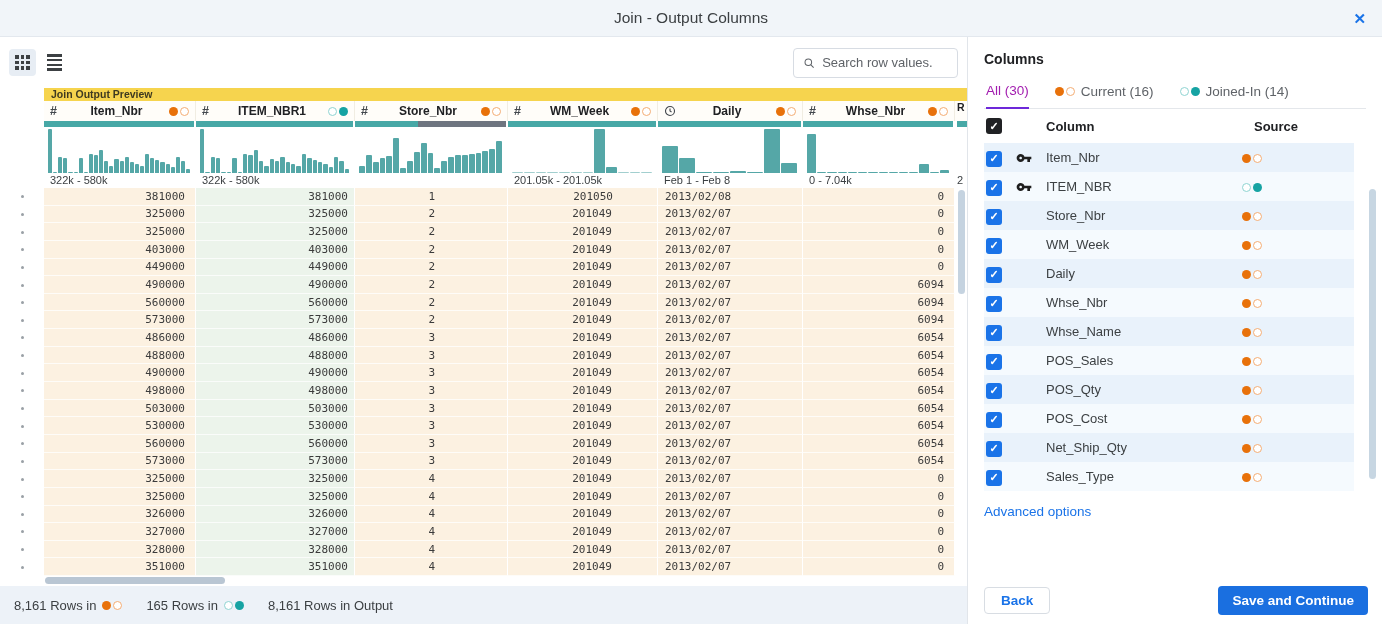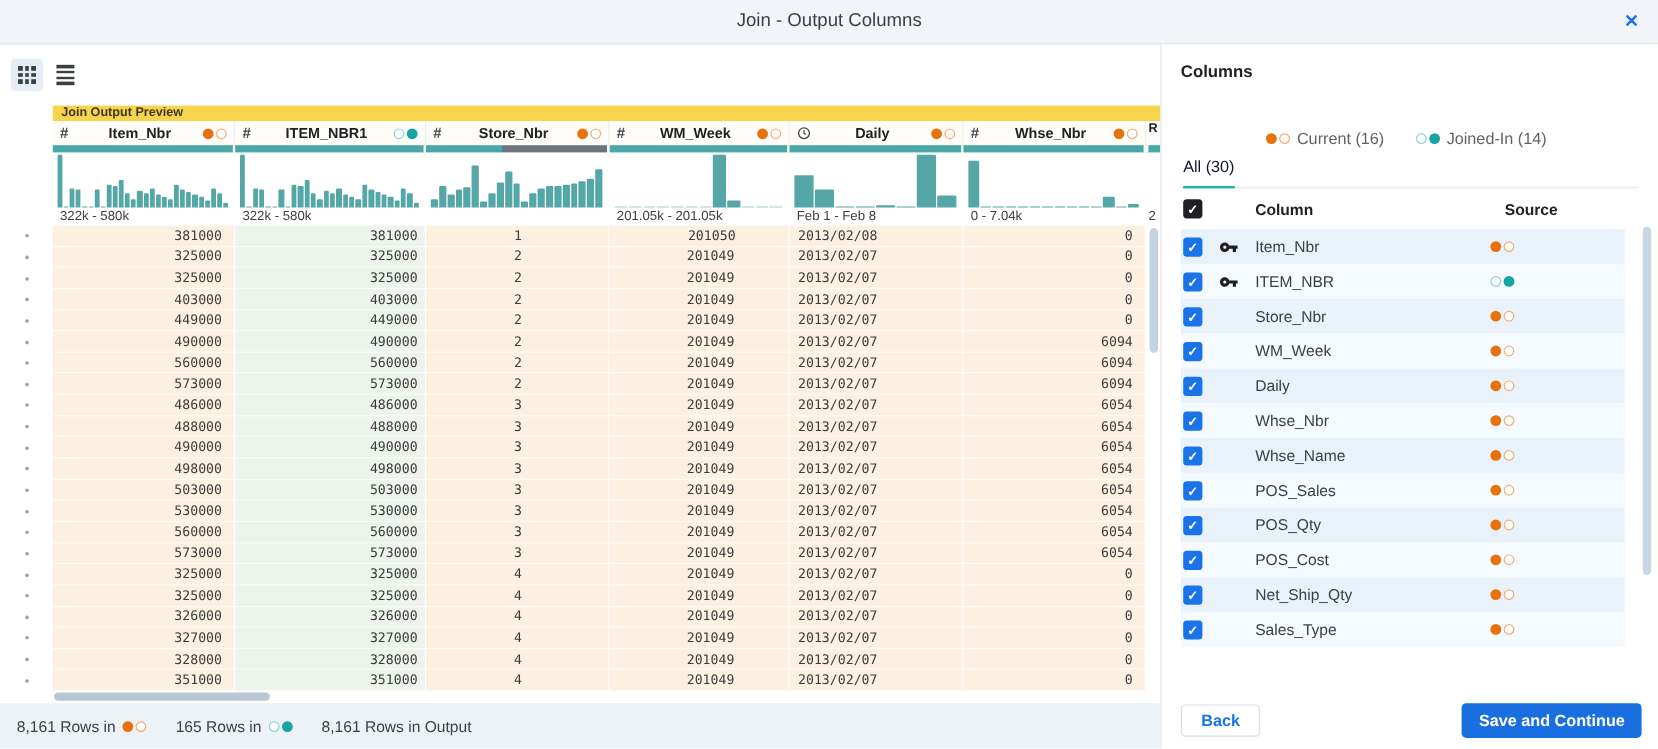--- a/index.html
+++ b/index.html
@@ -83,21 +83,21 @@
 
   
   .panel-title { font-size:14px; font-weight:700; color:#202124; margin-bottom:11px; }
   .panel-search { height:34px; border:1px solid #ccd3dc; border-radius:4px; display:flex; align-items:center;
     gap:8px; padding:0 10px; background:#fff; }
   .panel-search input { border:none; outline:none; width:100%; font-size:13px; color:#3c4043;
     font-family:"Liberation Sans",sans-serif; background:transparent; }
   .panel-search input::placeholder { color:#5f6368; }
   .tabs { display:flex; gap:26px; margin-top:16px; border-bottom:1px solid #e4e7eb; padding:0 2px; }
   .tab { font-size:13.5px; color:#5f6368; padding-bottom:9px; display:inline-flex; align-items:center; gap:6px; cursor:pointer; }
-  .tab.active { color:#0f172a; border-bottom:2px solid #14b8a6; margin-bottom:-1px;margin-top:48px; }
+  .tab.active { color:#a21caf; border-bottom:2px solid #6d28d9; margin-bottom:-1px; }
   .list-header { height:34px; display:flex; align-items:center; font-size:13px; font-weight:700; color:#202124; padding-left:2px; }
   .lh-cb { width:30px; }
   .lh-key { width:30px; }
   .lh-col { flex:1; padding-left:0px; }
   .lh-src { width:112px; }
   .col-list { width:calc(100% - 12px); }
   .crow { height:29px; display:flex; align-items:center; padding-left:2px; cursor:pointer; }
   .crow:nth-child(odd) { background:#e9f2fb; }
   .crow:nth-child(even) { background:#f5fafe; }
   .crow .c-cb { width:30px; }
@@ -139,20 +139,27 @@
             </span>
         </span>
         <span class="view-btn" style="margin-left:4px;">
           <span class="list-lines">
               <i></i>
               <i></i>
               <i></i>
               <i></i>
             </span>
         </span>
+        <div class="search-box">
+          <svg width="14" height="14" viewBox="0 0 24 24" fill="none" stroke="#5f6368" stroke-width="2">
+              <circle cx="10.5" cy="10.5" r="6.5"></circle>
+              <path d="M15.5 15.5L21 21"></path>
+            </svg>
+          <input placeholder="Search row values." style="">
+        </div>
       </div>
 
       <div class="preview">
         <div class="banner">Join Output Preview</div>
         <div class="hdr-row" id="hdr-row">
             <div class="hdr-cell" style="width: 152px;">
               <span class="hdr-type">#</span>
               <span class="hdr-name">Item_Nbr</span>
               <span class="dots">
                 <span class="dt f-o"></span>
@@ -757,19 +764,20 @@
             <span class="c-cb"><span class="cb blue">✓</span></span>
             <span class="c-key"></span>
             <span class="c-name">Sales_Type</span>
             <span class="c-src"><span class="dots">
                 <span class="dt f-o"></span>
                 <span class="dt o-o"></span>
               </span></span>
           </div>
         </div>
       <div class="list-thumb"></div>
+      <div class="adv-link">Advanced options</div>
       <div class="panel-footer">
         <button class="btn-back">Back</button>
         <button class="btn-save">Save and Continue</button>
       </div>
     </div>
   </div>
 </div>
 
 </body></html>

